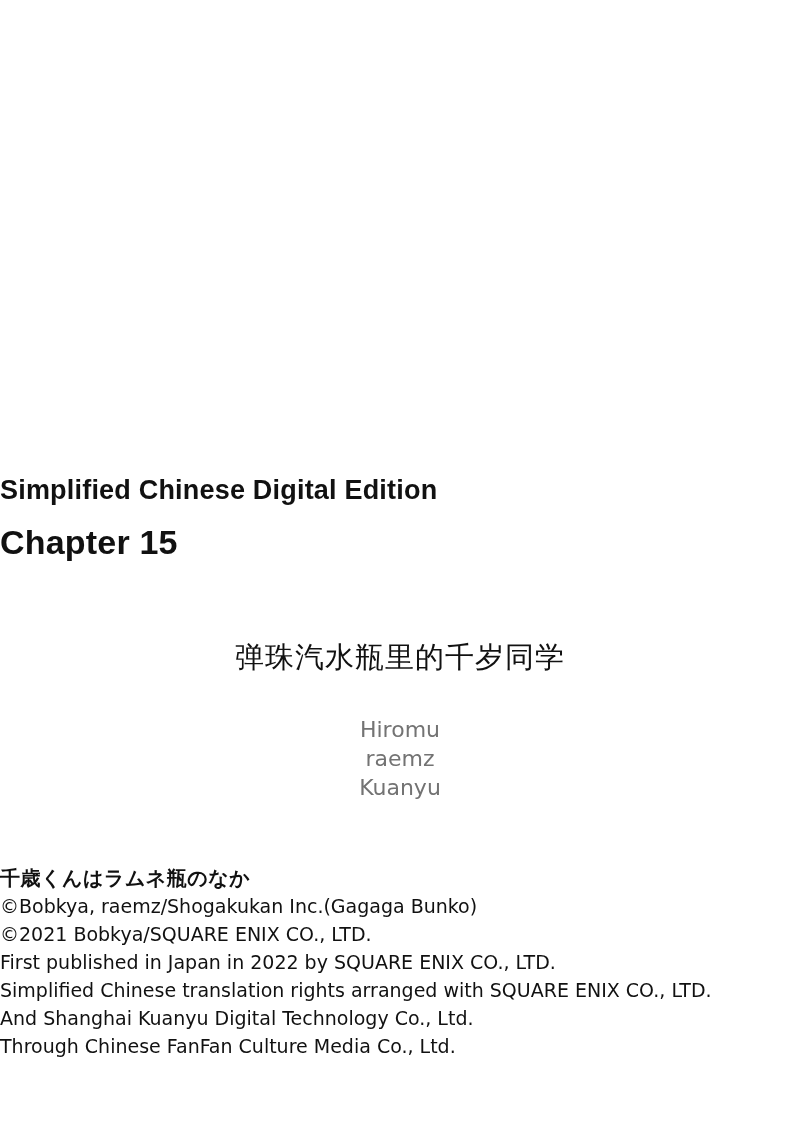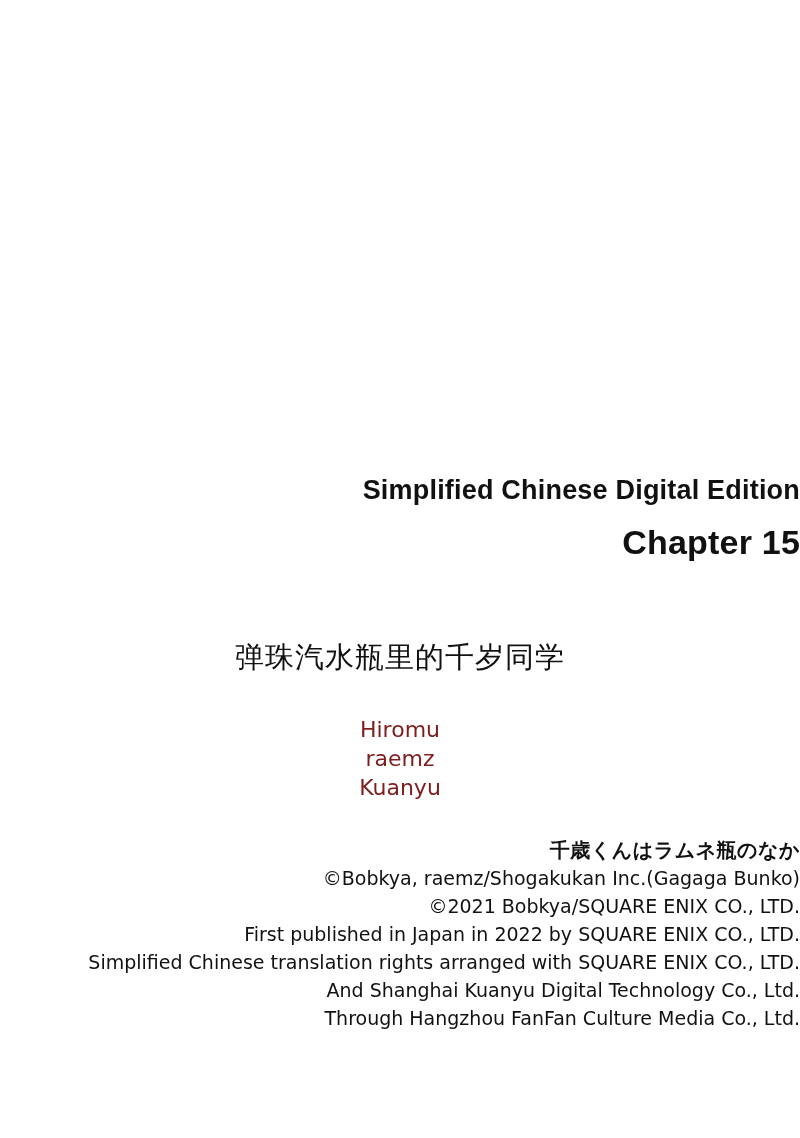--- a/index.html
+++ b/index.html
@@ -21,21 +21,21 @@
     height: 1138px;
     box-sizing: border-box;
     display: flex;
     flex-direction: column;
   }
   .spacer-top {
     height: 470px;
     flex: none;
   }
   .edition-block {
-    text-align: right;
+    text-align: left;
     font-family: "Liberation Sans", sans-serif;
     font-weight: bold;
     color: #111111;
   }
   .edition-line-1 {
     font-size: 27px;
     line-height: 40px;
     letter-spacing: 0.2px;
   }
   .edition-line-2 {
@@ -55,25 +55,25 @@
     letter-spacing: 1px;
   }
   .credits {
     text-align: center;
     margin-top: 38px;
   }
   .credits div {
     font-family: "DejaVu Sans", sans-serif;
     font-size: 22px;
     line-height: 29px;
-    color: #7f1d1d;
+    color: #737373;
   }
   .colophon {
-    text-align: right;
-    margin-top: 34px;
+    text-align: left;
+    margin-top: 62px;
   }
   .colophon .jp-title {
     font-family: "DejaVu Sans", sans-serif;
     font-weight: bold;
     font-size: 20px;
     line-height: 28px;
     color: #111111;
     letter-spacing: 0.5px;
   }
   .colophon .legal {
@@ -103,16 +103,16 @@
     <div>Kuanyu</div>
   </div>
 
   <div class="colophon">
     <div class="jp-title">千歳くんはラムネ瓶のなか</div>
     <div class="legal">©Bobkya, raemz/Shogakukan Inc.(Gagaga Bunko)</div>
     <div class="legal">©2021 Bobkya/SQUARE ENIX CO., LTD.</div>
     <div class="legal">First published in Japan in 2022 by SQUARE ENIX CO., LTD.</div>
     <div class="legal">Simplified Chinese translation rights arranged with SQUARE ENIX CO., LTD.</div>
     <div class="legal">And Shanghai Kuanyu Digital Technology Co., Ltd.</div>
-    <div class="legal">Through Hangzhou FanFan Culture Media Co., Ltd.</div>
+    <div class="legal">Through Chinese FanFan Culture Media Co., Ltd.</div>
   </div>
 
 </div>
 
 </body></html>

